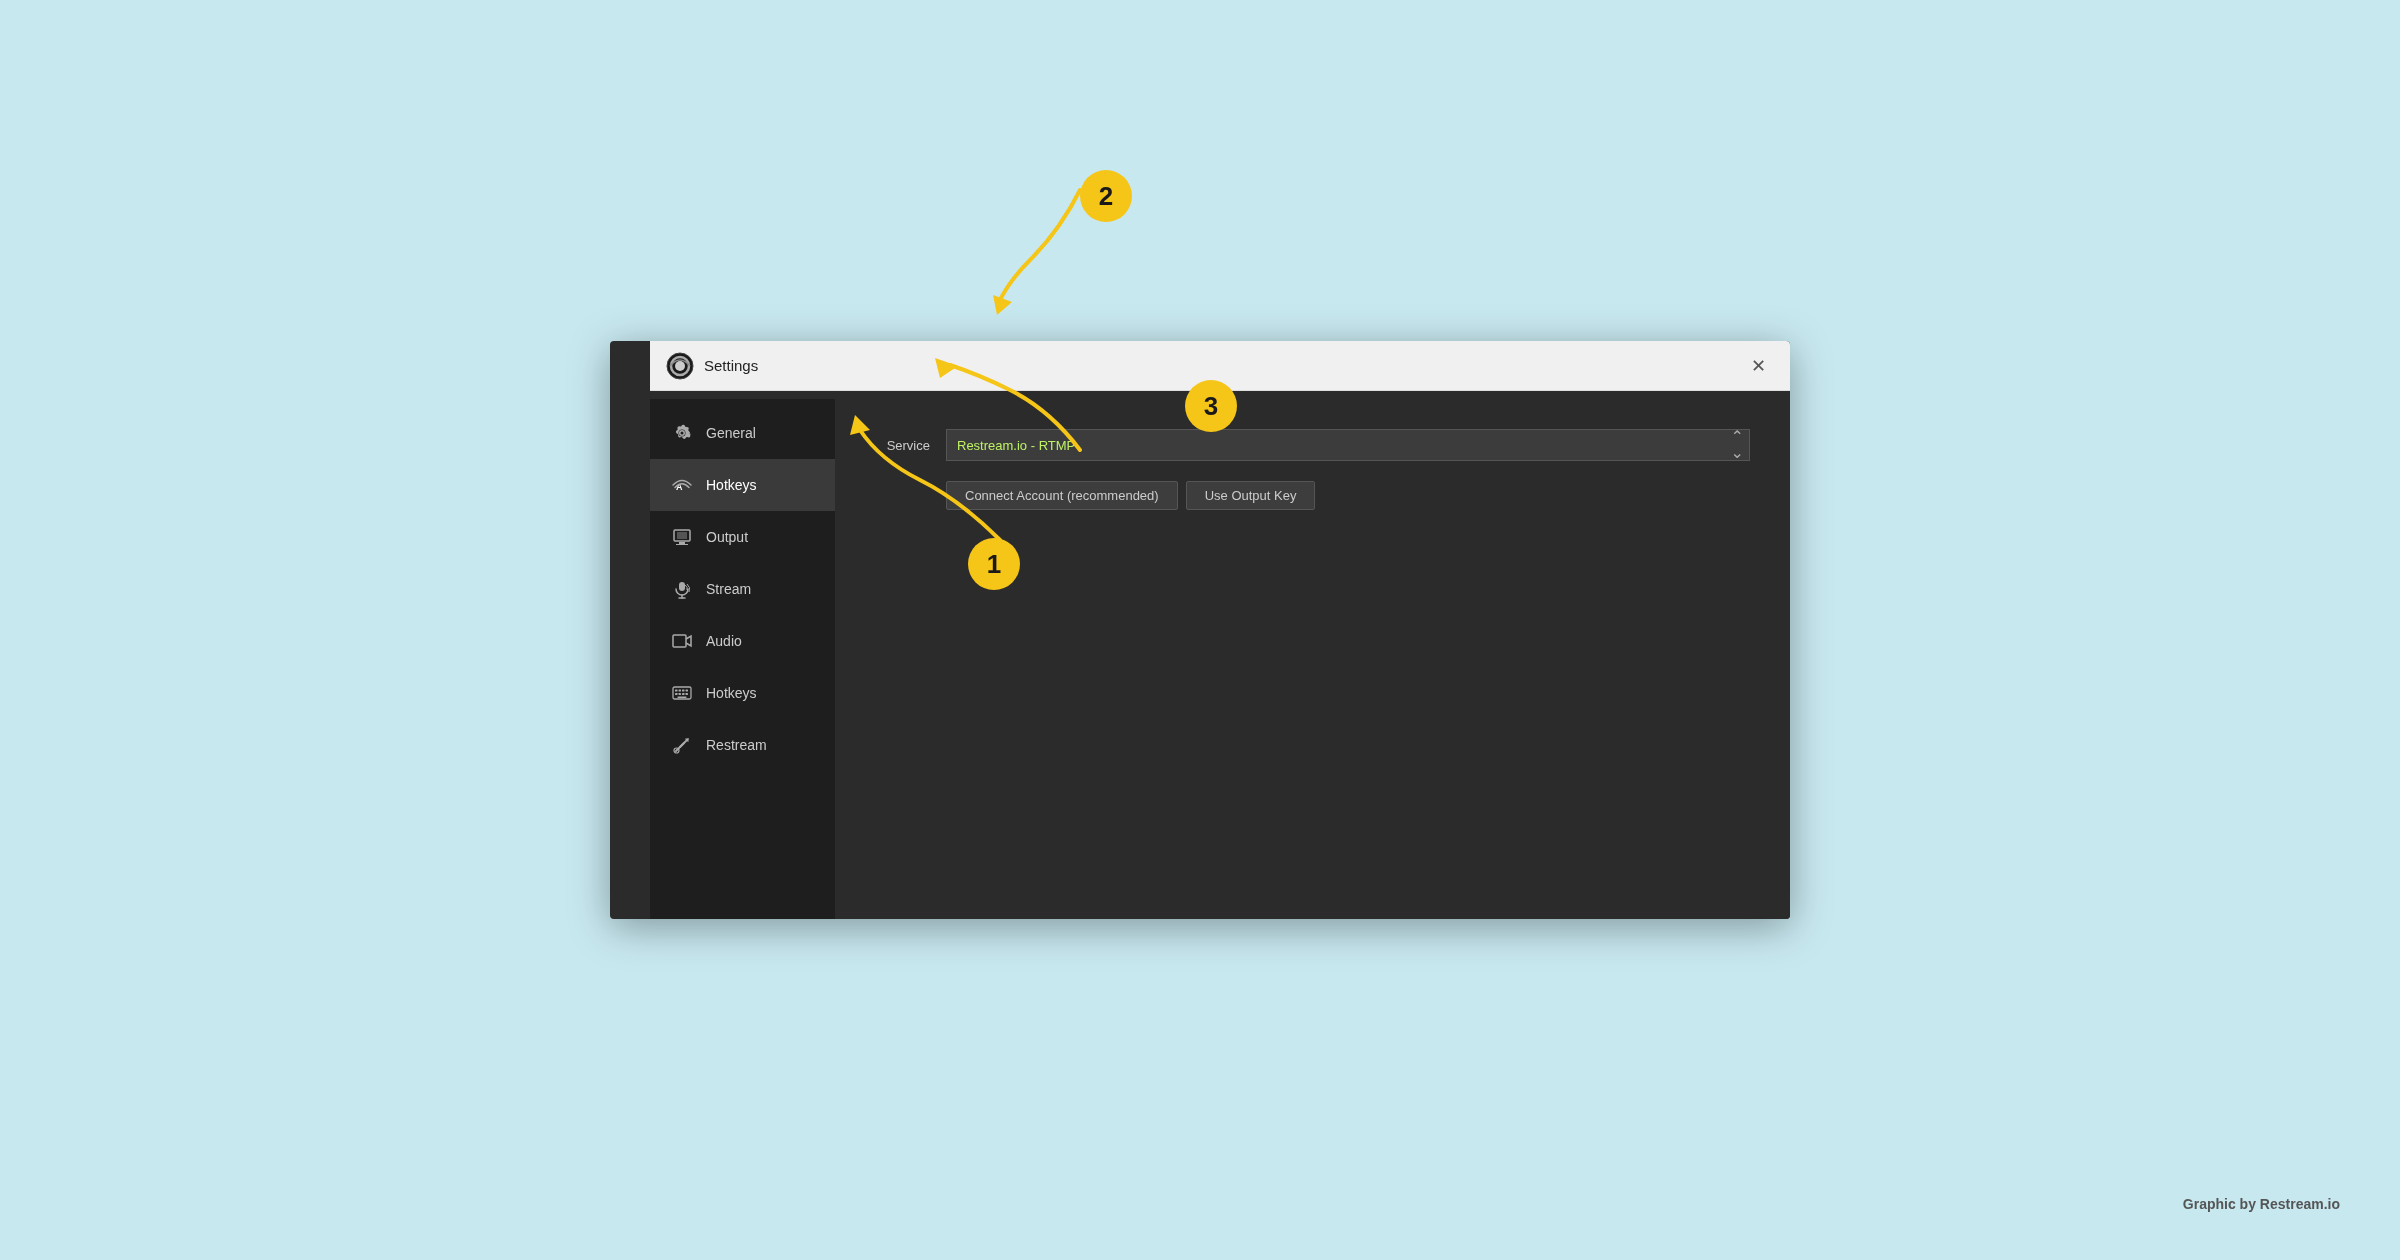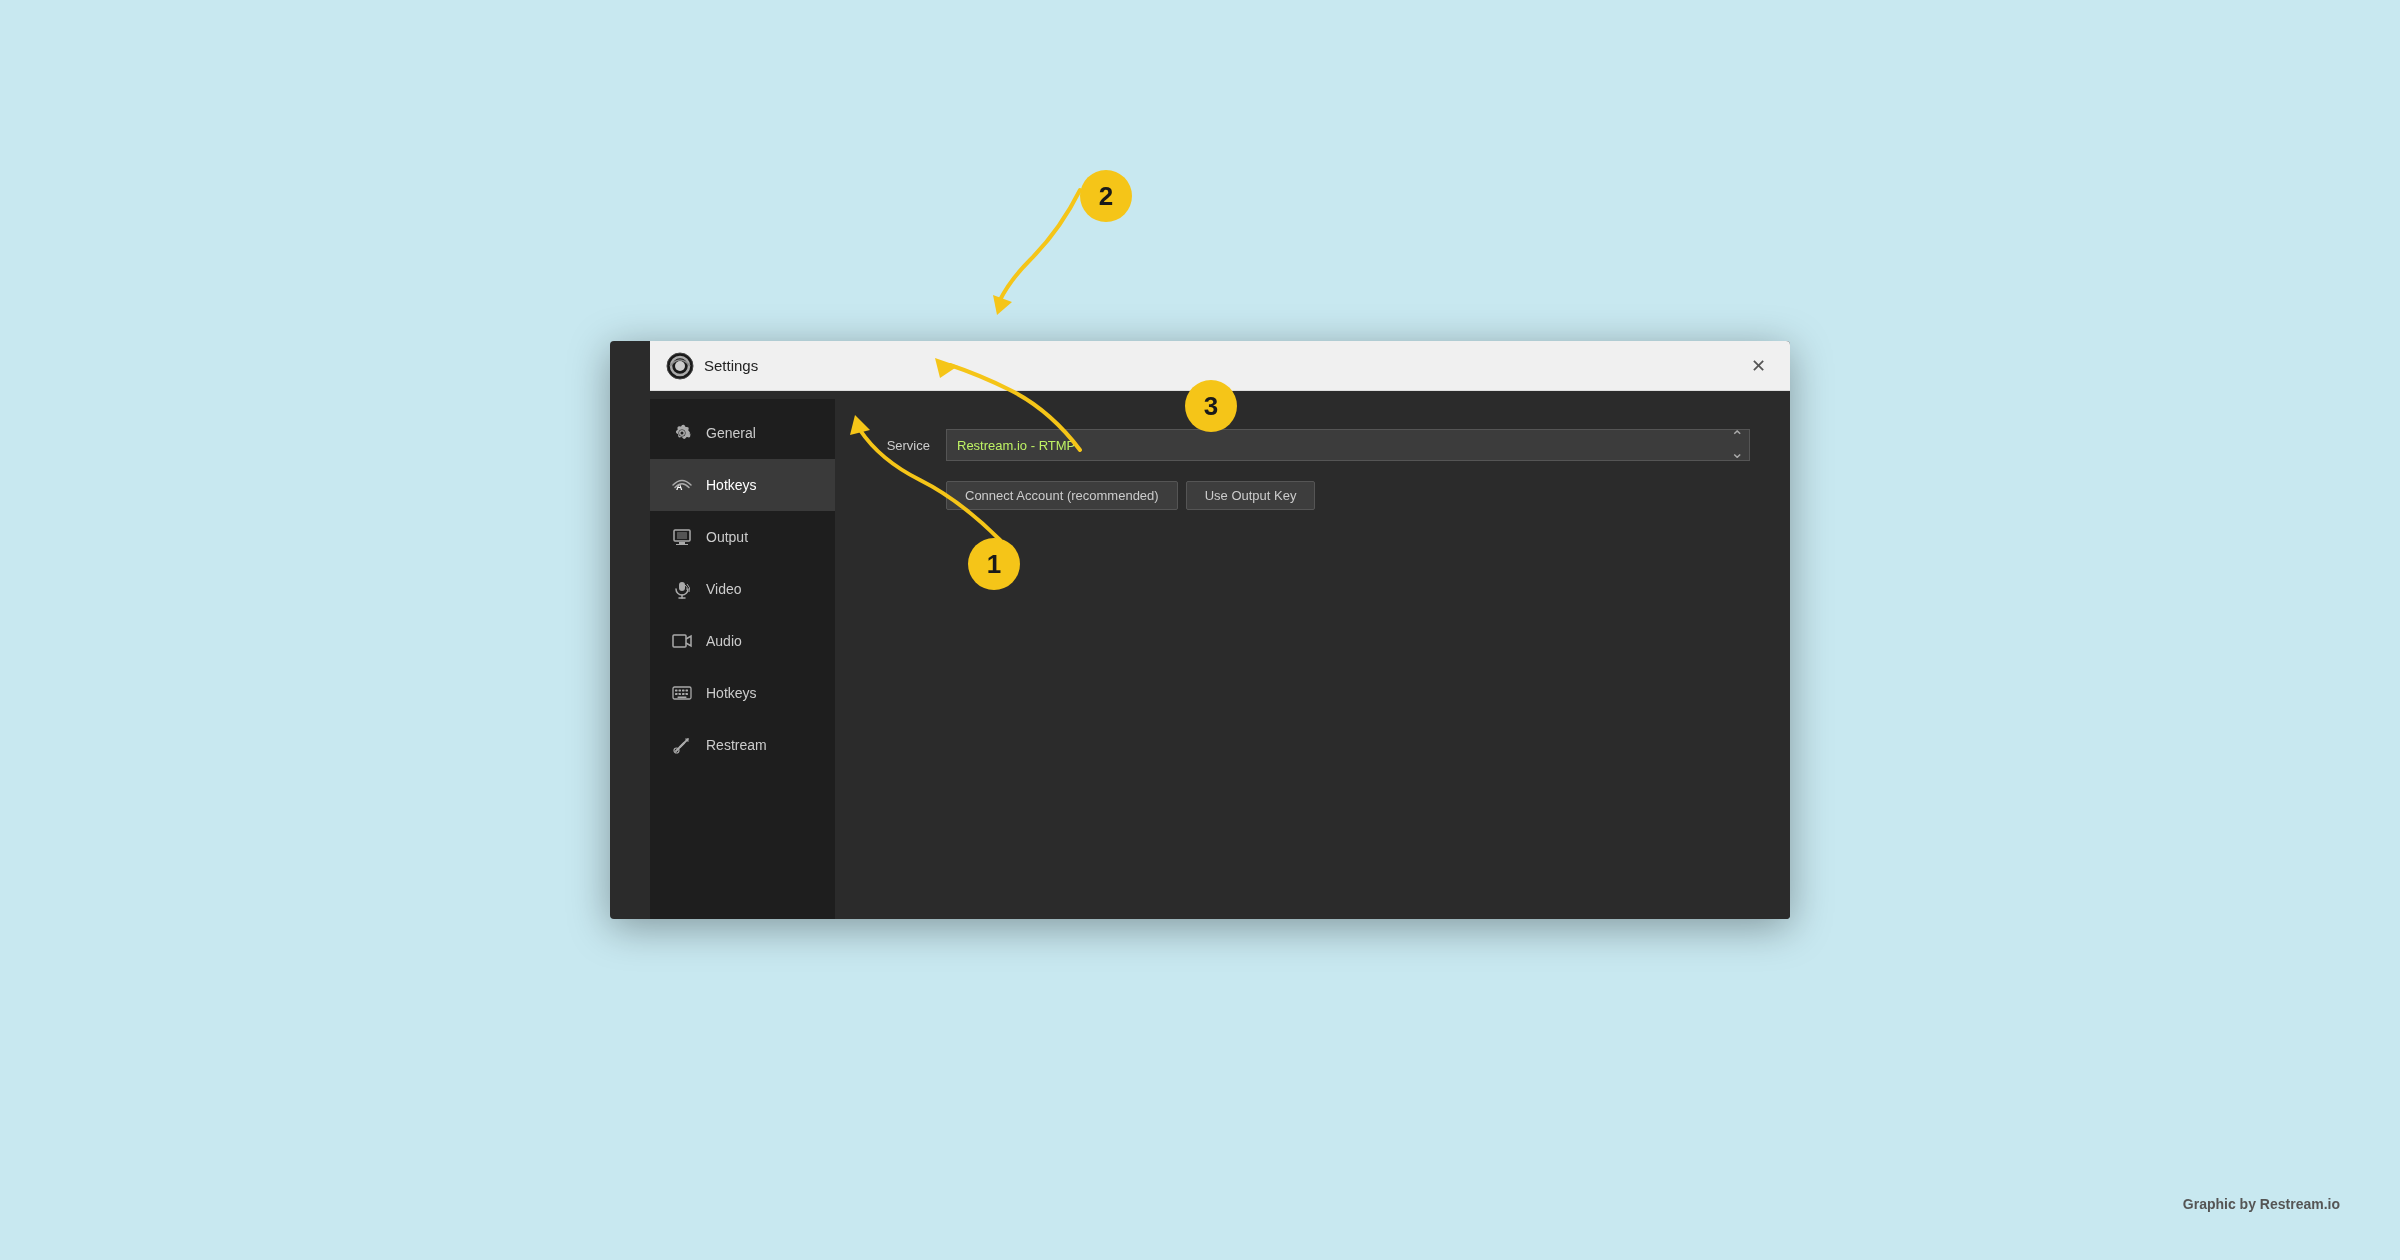--- a/index.html
+++ b/index.html
@@ -264,21 +264,21 @@
         <div class="sidebar-icon">
           <svg width="20" height="20" viewBox="0 0 20 20" fill="#aaa">
             <rect x="7" y="3" width="6" height="9" rx="3" fill="#aaa"></rect>
             <path d="M4 10a6 6 0 0012 0" stroke="#aaa" stroke-width="1.5" fill="none" stroke-linecap="round"></path>
             <line x1="10" y1="16" x2="10" y2="19" stroke="#aaa" stroke-width="1.5" stroke-linecap="round"></line>
             <line x1="7" y1="19" x2="13" y2="19" stroke="#aaa" stroke-width="1.5" stroke-linecap="round"></line>
             <path d="M13 6 Q16 8 15 11" stroke="#aaa" stroke-width="1" fill="none"></path>
             <path d="M15 5 Q19 8.5 17 13" stroke="#aaa" stroke-width="1" fill="none"></path>
           </svg>
         </div>
-        <span>Video</span>
+        <span>Stream</span>
       </div>
 
       <div class="sidebar-item">
         <div class="sidebar-icon">
           <svg width="20" height="20" viewBox="0 0 20 20" fill="#aaa">
             <rect x="1" y="4" width="13" height="12" rx="1" stroke="#aaa" stroke-width="1.5" fill="none"></rect>
             <polyline points="14,8 19,5 19,15 14,12" stroke="#aaa" stroke-width="1.5" fill="none"></polyline>
           </svg>
         </div>
         <span>Audio</span>

